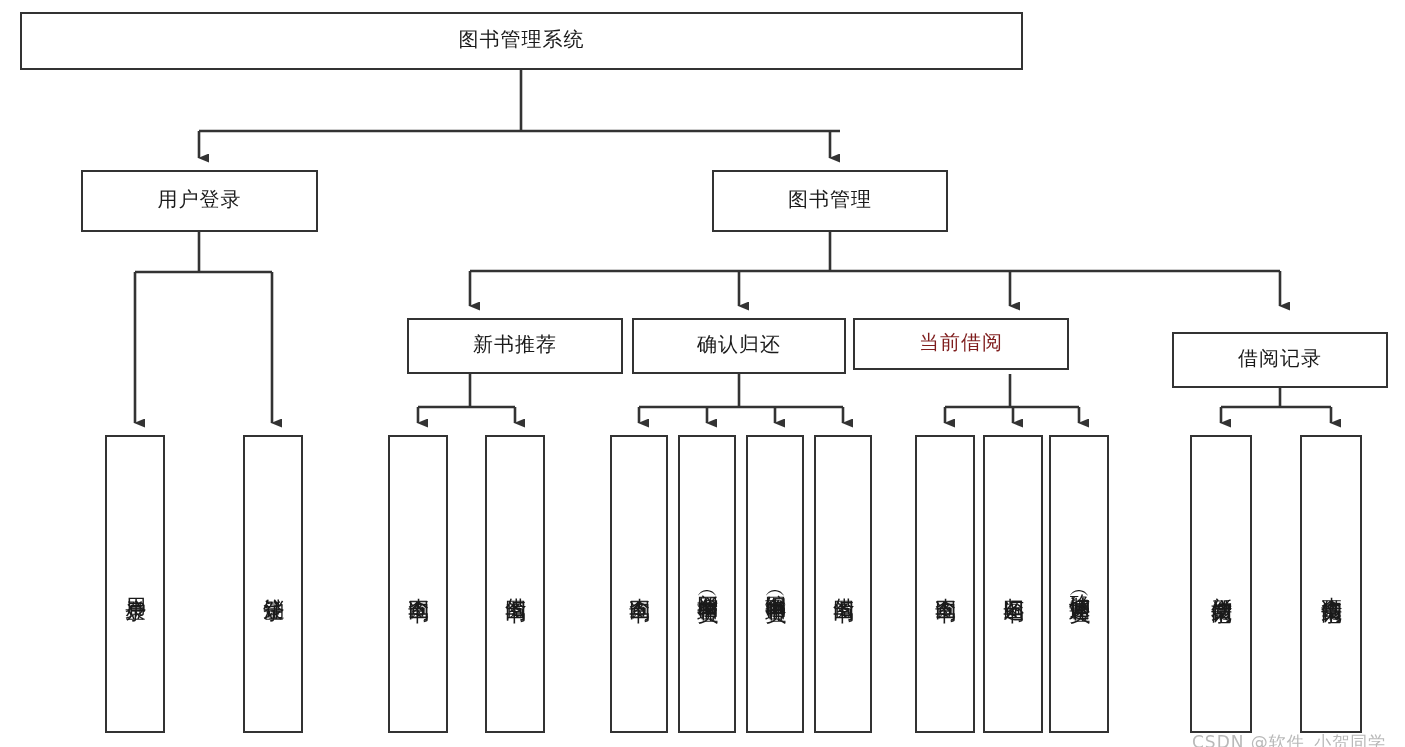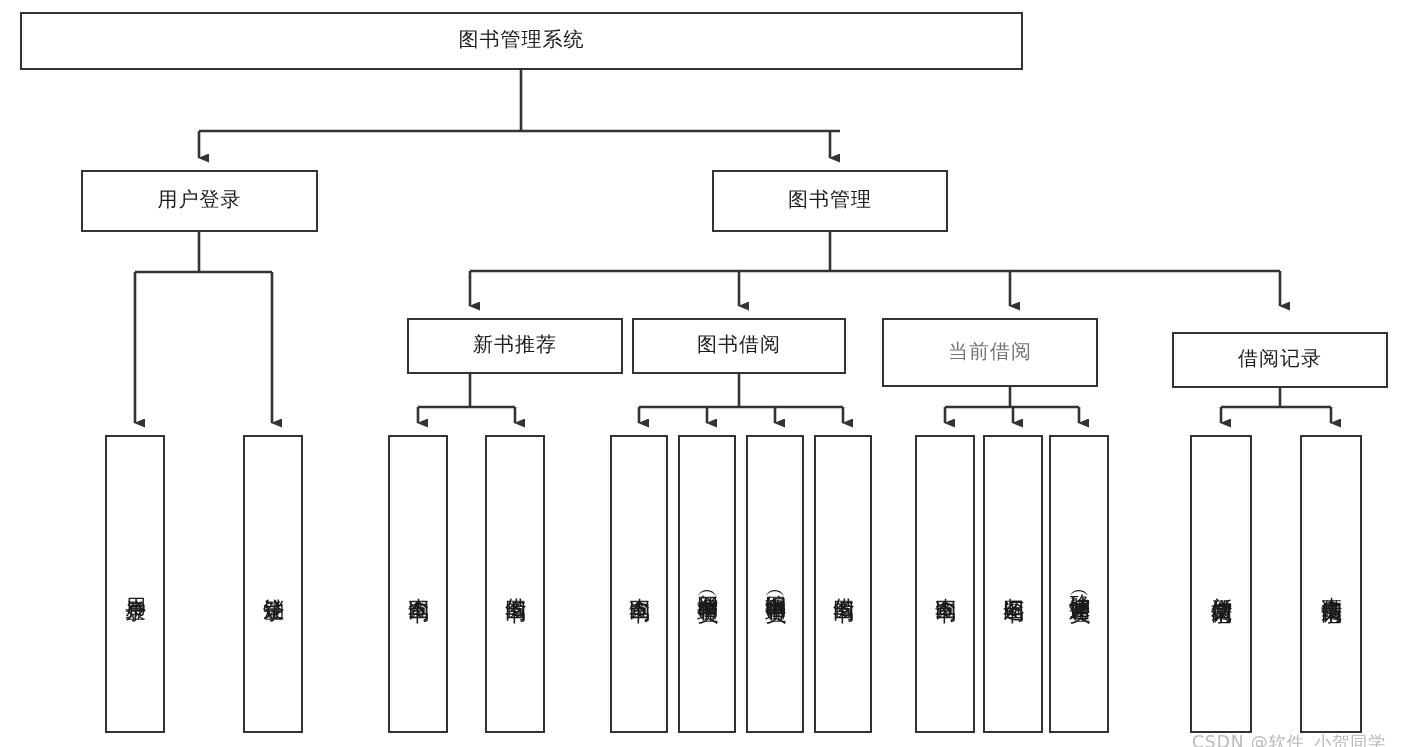--- a/index.html
+++ b/index.html
@@ -125,22 +125,22 @@
       <path d="M1331,407 L1331,423" marker-end="url(#arrowhead)"></path>
     </g>
   </svg>
 
   <div class="node horiz" style="left: 20px; top: 12px; width: 1003px; height: 58px; border-color: rgb(51, 51, 51); background: rgb(255, 255, 255); color: rgb(26, 26, 26);">图书管理系统</div>
 
   <div class="node horiz" style="left: 81px; top: 170px; width: 237px; height: 62px; border-color: rgb(51, 51, 51); background: rgb(255, 255, 255); color: rgb(26, 26, 26);">用户登录</div>
   <div class="node horiz" style="left: 712px; top: 170px; width: 236px; height: 62px; border-color: rgb(51, 51, 51); background: rgb(255, 255, 255); color: rgb(26, 26, 26); text-align: right;">图书管理</div>
 
   <div class="node horiz" style="left: 362px; top: 318px; width: 216px; height: 56px; border-color: rgb(51, 51, 51); background: rgb(255, 255, 255); color: rgb(26, 26, 26); margin-left: 45px;">新书推荐</div>
-  <div class="node horiz" style="left: 632px; top: 318px; width: 214px; height: 56px; border-color: rgb(51, 51, 51); background: rgb(255, 255, 255); color: rgb(26, 26, 26);">图书借阅</div>
-  <div class="node horiz" style="left: 882px; top: 318px; width: 216px; height: 69px; border-color: rgb(51, 51, 51); background: rgb(255, 255, 255); color: #737373;">当前借阅</div>
+  <div class="node horiz" style="left: 632px; top: 318px; width: 214px; height: 56px; border-color: rgb(51, 51, 51); background: rgb(255, 255, 255); color: rgb(26, 26, 26);">确认归还</div>
+  <div class="node horiz" style="left: 853px; top: 318px; width: 216px; height: 52px; border-color: rgb(51, 51, 51); background: rgb(255, 255, 255); color: #7f1d1d;">当前借阅</div>
   <div class="node horiz" style="left: 1172px; top: 332px; width: 216px; height: 56px; border-color: rgb(51, 51, 51); background: rgb(255, 255, 255); color: rgb(26, 26, 26);">借阅记录</div>
 
   <div class="node vert" style="left: 105px; top: 435px; width: 60px; height: 298px; border-color: rgb(51, 51, 51); background: rgb(255, 255, 255); color: rgb(26, 26, 26);">
     <span>用户登录</span>
     </div>
   <div class="node vert" style="left: 243px; top: 435px; width: 60px; height: 298px; border-color: rgb(51, 51, 51); background: rgb(255, 255, 255); color: rgb(26, 26, 26);">
     <span>注销登录</span>
     </div>
   <div class="node vert" style="left: 388px; top: 435px; width: 60px; height: 298px; border-color: rgb(51, 51, 51); background: rgb(255, 255, 255); color: rgb(26, 26, 26);">
     <span>查询图书</span>

